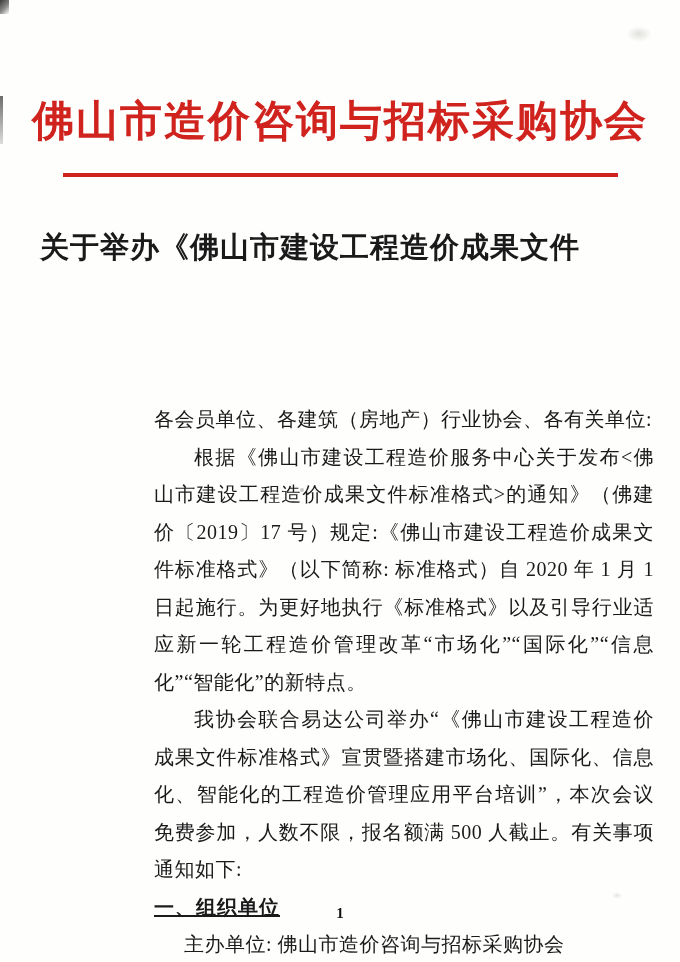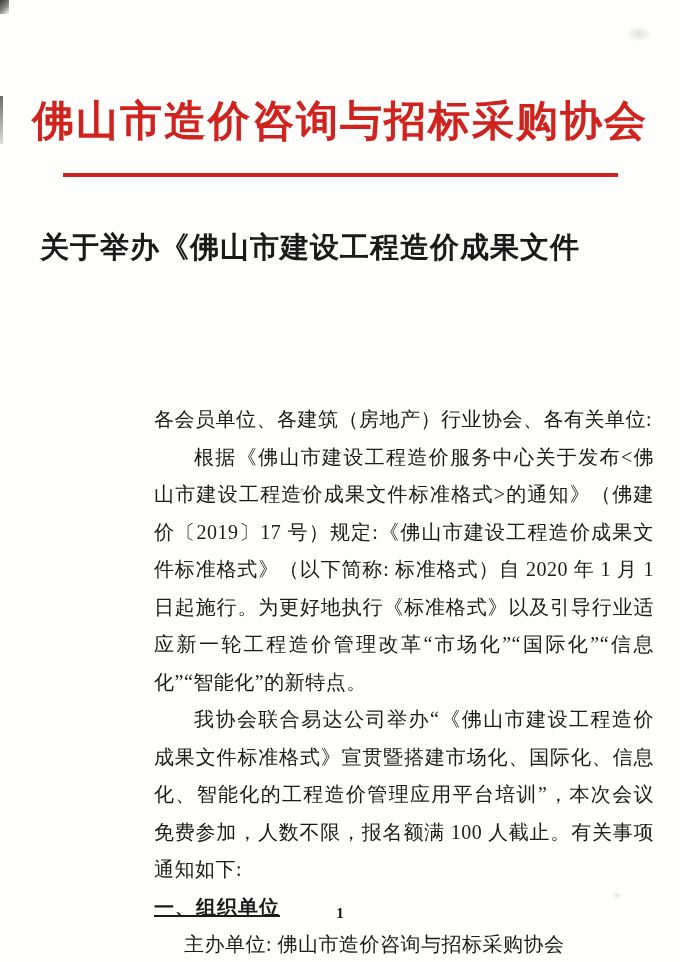--- a/index.html
+++ b/index.html
@@ -143,21 +143,21 @@
 
   <div class="notice-title">
     <div>关于举办《佛山市建设工程造价成果文件</div>
   </div>
 
   <div class="doc-body">
     <p>各会员单位、各建筑（房地产）行业协会、各有关单位:</p>
 
     <p class="para-indent">根据《佛山市建设工程造价服务中心关于发布&lt;佛山市建设工程造价成果文件标准格式&gt;的通知》（佛建价〔2019〕17 号）规定:《佛山市建设工程造价成果文件标准格式》（以下简称: 标准格式）自 2020 年 1 月 1 日起施行。为更好地执行《标准格式》以及引导行业适应新一轮工程造价管理改革“市场化”“国际化”“信息化”“智能化”的新特点。</p>
 
-    <p class="para-indent">我协会联合易达公司举办“《佛山市建设工程造价成果文件标准格式》宣贯暨搭建市场化、国际化、信息化、智能化的工程造价管理应用平台培训”，本次会议免费参加，人数不限，报名额满 100 人截止。有关事项通知如下:</p>
+    <p class="para-indent">我协会联合易达公司举办“《佛山市建设工程造价成果文件标准格式》宣贯暨搭建市场化、国际化、信息化、智能化的工程造价管理应用平台培训”，本次会议免费参加，人数不限，报名额满 500 人截止。有关事项通知如下:</p>
 
     <p class="section-heading">一、组织单位</p>
 
     <p class="org-line">
       <span>主办单位:</span>
       <span>佛山市造价咨询与招标采购协会</span>
     </p>
 
   </div>
 

